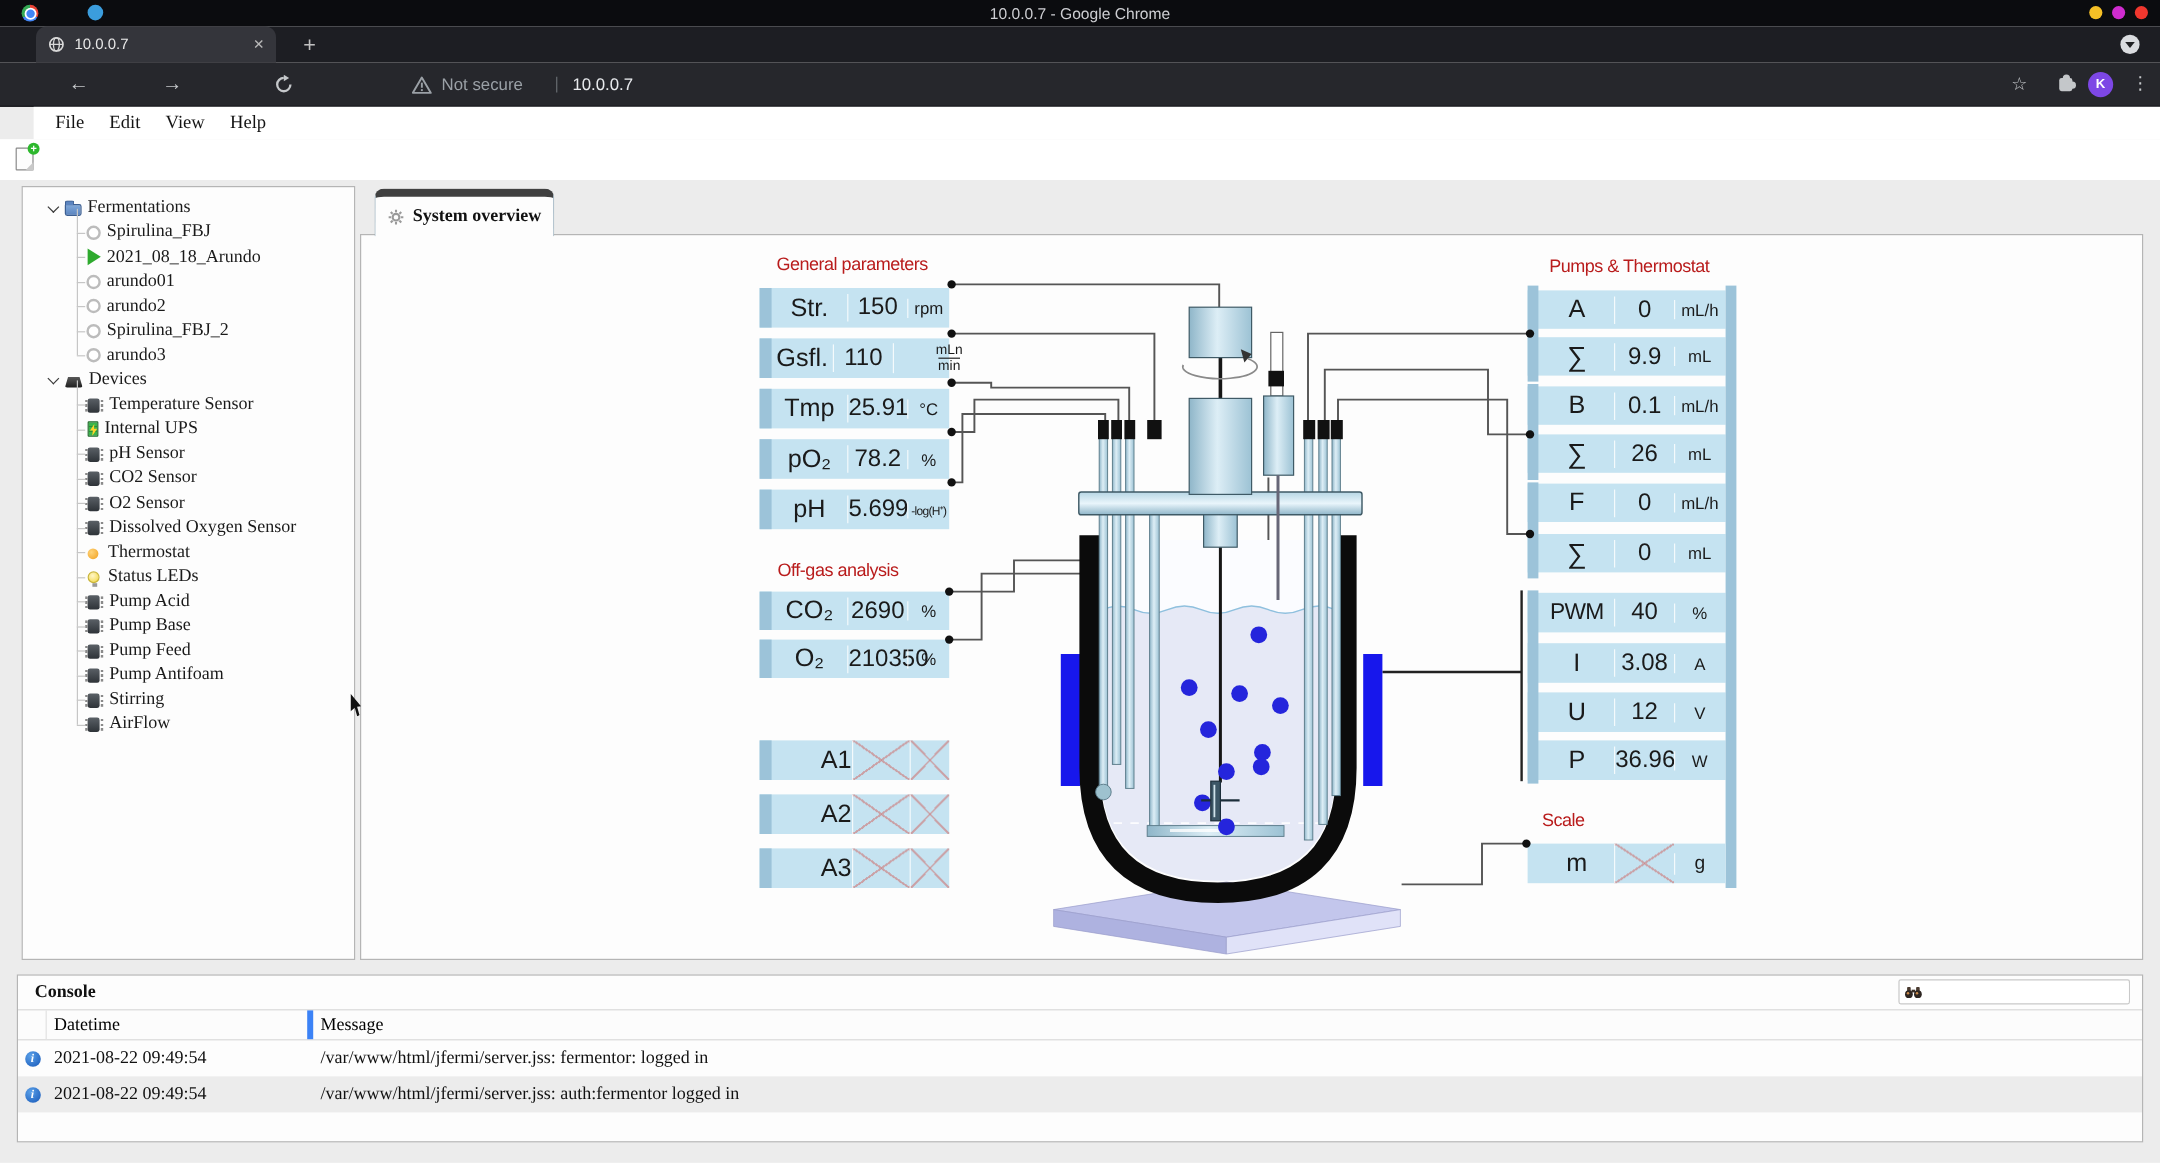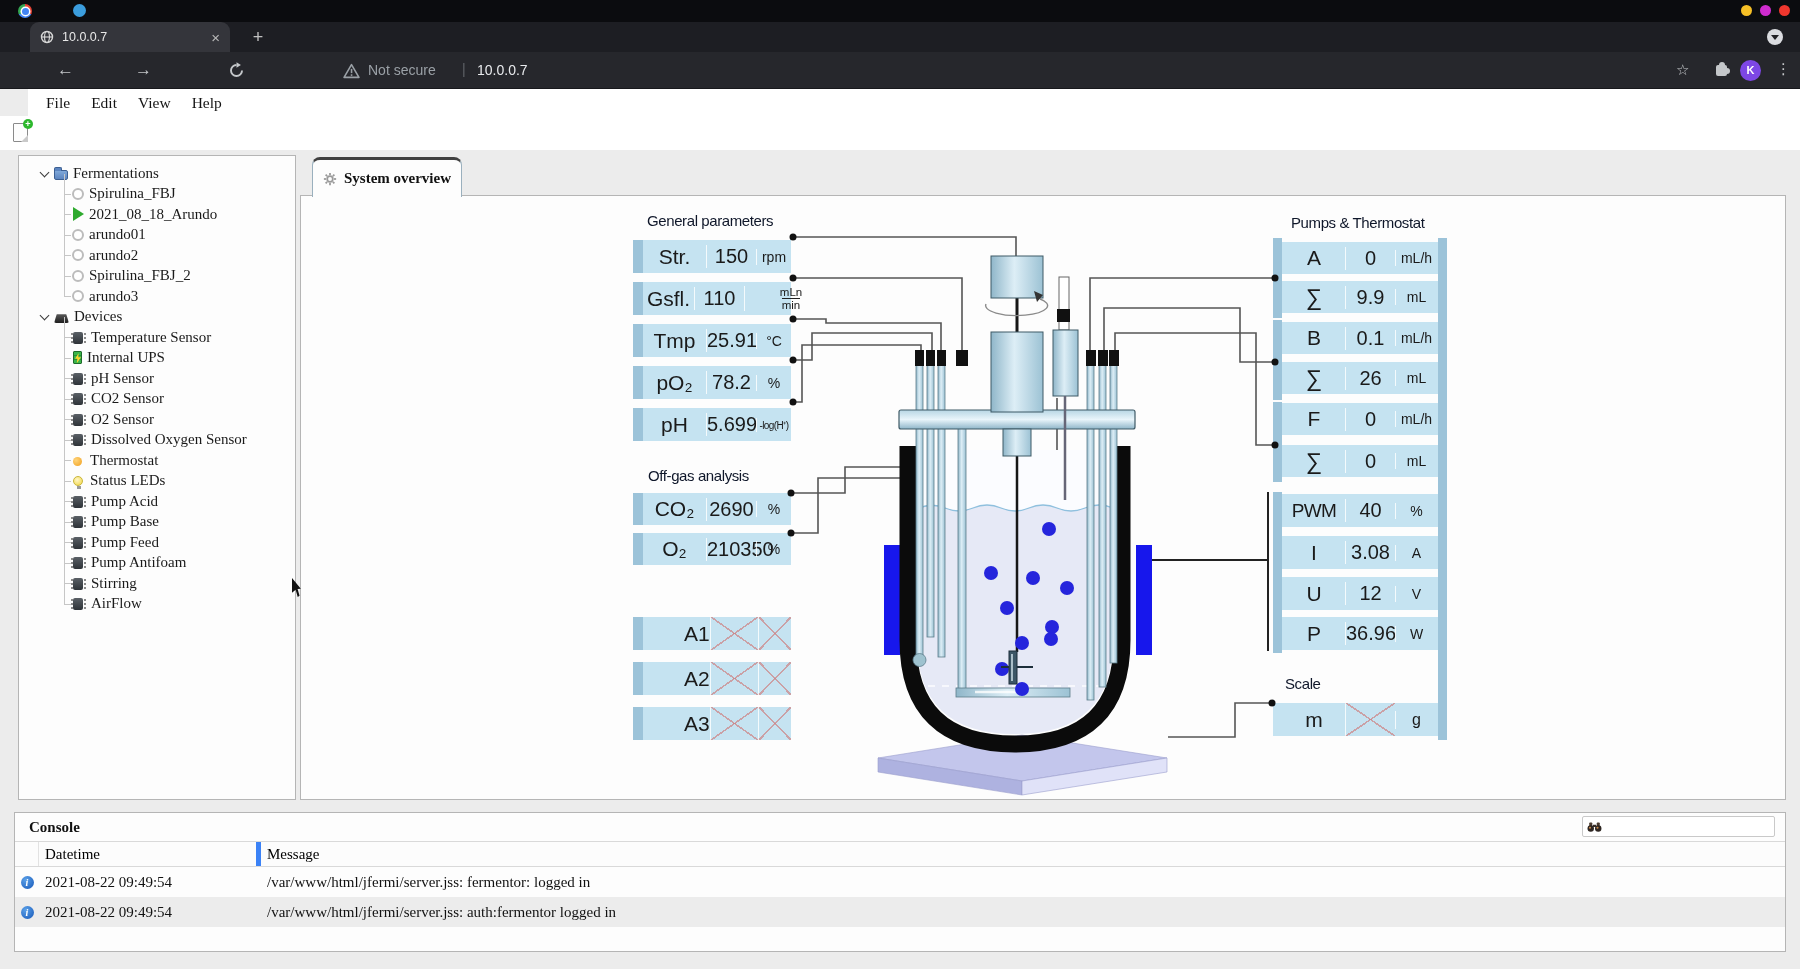--- a/index.html
+++ b/index.html
@@ -50,21 +50,21 @@
   .newfile .plusbadge { position:absolute; top:-5px; right:-6px; width:10px; height:10px; background:#2db82d; border-radius:50%;
     color:#fff; font:bold 9px/10px "Liberation Sans",sans-serif; text-align:center; }
 
   
   .panel { position:absolute; background:#fdfdfd; border:1px solid #b5b5b5; }
   .project-panel { left:18px; top:155px; width:278px; height:645px; }
   .panel-header { height:30px; border-bottom:1px solid #cfcfcf; display:flex; align-items:center; padding-left:14px;
     font:bold 15px "Liberation Serif",serif; color:#111; }
   .main-panel { left:300px; top:195px; width:1486px; height:605px; }
   .main-tab { position:absolute; left:312px; top:157px; width:150px; height:40px; background:#fdfdfd;
-    border:1px solid #9ab0be; border-bottom:none; border-top:3px solid #404040; border-radius:8px 8px 0 0;
+    border:1px solid #9ab0be; border-bottom:none; border-top:7px solid #404040; border-radius:8px 8px 0 0;
     display:flex; align-items:center; justify-content:center; gap:7px; z-index:5; }
   .main-tab-label { font:bold 15px "Liberation Serif",serif; color:#111; }
 
   
   .tree { list-style:none; padding-top:7px; }
   .tree-item { position:relative; height:20.5px; display:flex; align-items:center; font:15px "Liberation Serif",serif; color:#1a1a1a; }
   .lvl0 { padding-left:19px; }
   .lvl1 { padding-left:52px; }
   .t-expander { display:none; width:13px; height:13px; position:relative; margin-right:3px; flex:none; }
   .t-expander.exp { display:block; }
@@ -86,21 +86,21 @@
   .ticon.battery { width:9px; height:13px; margin-left:2px; border:1px solid #1e6b2a; border-radius:1px;
     background:repeating-linear-gradient(#39b54a 0 3px, #2a8f38 3px 4px); }
   .ticon.battery::after { content:''; position:absolute; left:1px; top:1px; width:6px; height:10px; background:#ffd42a;
     clip-path:polygon(60% 0,0 55%,40% 55%,30% 100%,100% 40%,55% 40%); }
   .ticon.dot { width:9px; height:9px; margin:3px 8px 0 2px; border-radius:50%; background:radial-gradient(circle at 35% 35%,#ffd47a,#f09f1e); }
   .ticon.bulb { width:10px; height:10px; margin:1px 7px 0 2px; border-radius:50%; border:1px solid #c9b53a;
     background:radial-gradient(circle at 40% 35%,#fff6c8,#f2d63e); }
   .ticon.bulb::after { content:''; position:absolute; bottom:-4px; left:2.5px; width:4px; height:3px; background:#9a9a9a; }
 
   
-  .slabel { position:absolute; z-index:3; font:15px "Liberation Sans",sans-serif; letter-spacing:-0.4px; color:#0f172a; }
+  .slabel { position:absolute; z-index:3; font:15px "Liberation Sans",sans-serif; letter-spacing:-0.4px; color:#b91c1c; }
   .ptable { position:absolute; z-index:3; }
   .prow { position:relative; display:flex; align-items:center; background:#c5e3f1; }
   .striped .prow { border-left:10px solid #9cc3d9; }
   .cell { text-align:center; font-family:"Liberation Sans",sans-serif; color:#1a1a1a; white-space:nowrap; }
   .plabel { flex:1; font-size:21px; }
   .pvalue { width:50px; font-size:20px; border-left:1px solid rgba(255,255,255,.8); }
   .punit { width:35px; font-size:14px; border-left:1px solid rgba(255,255,255,.8); }
   .gen { left:633px; top:240px; width:158px; }
   .gen .prow { height:33px; margin-bottom:9px;justify-content:center; }
   .off { left:633px; top:493px; width:158px; }
@@ -152,20 +152,21 @@
 
   .cursor { position:absolute; left:292px; top:578px; width:13px; height:19px; background:#111; z-index:9;
     clip-path:polygon(0 0, 0 78%, 28% 62%, 44% 100%, 58% 94%, 43% 58%, 68% 56%); }
 </style>
 </head>
 <body>
 
 <div class="titlebar">
   <span class="chromelogo"></span>
   <span class="bluedot"></span>
+  <div class="titlebar-title">10.0.0.7 - Google Chrome</div>
   <span class="wc wc-min"></span>
   <span class="wc wc-max"></span>
   <span class="wc wc-close"></span>
 </div>
 
 <div class="tabstrip">
   <div class="btab">
     <svg width="14" height="14" viewBox="0 0 16 16">
       <circle cx="8" cy="8" r="6.3" fill="none" stroke="#d8d8d8" stroke-width="1.6"></circle>
       <ellipse cx="8" cy="8" rx="2.8" ry="6.3" fill="none" stroke="#d8d8d8" stroke-width="1.3"></ellipse>

